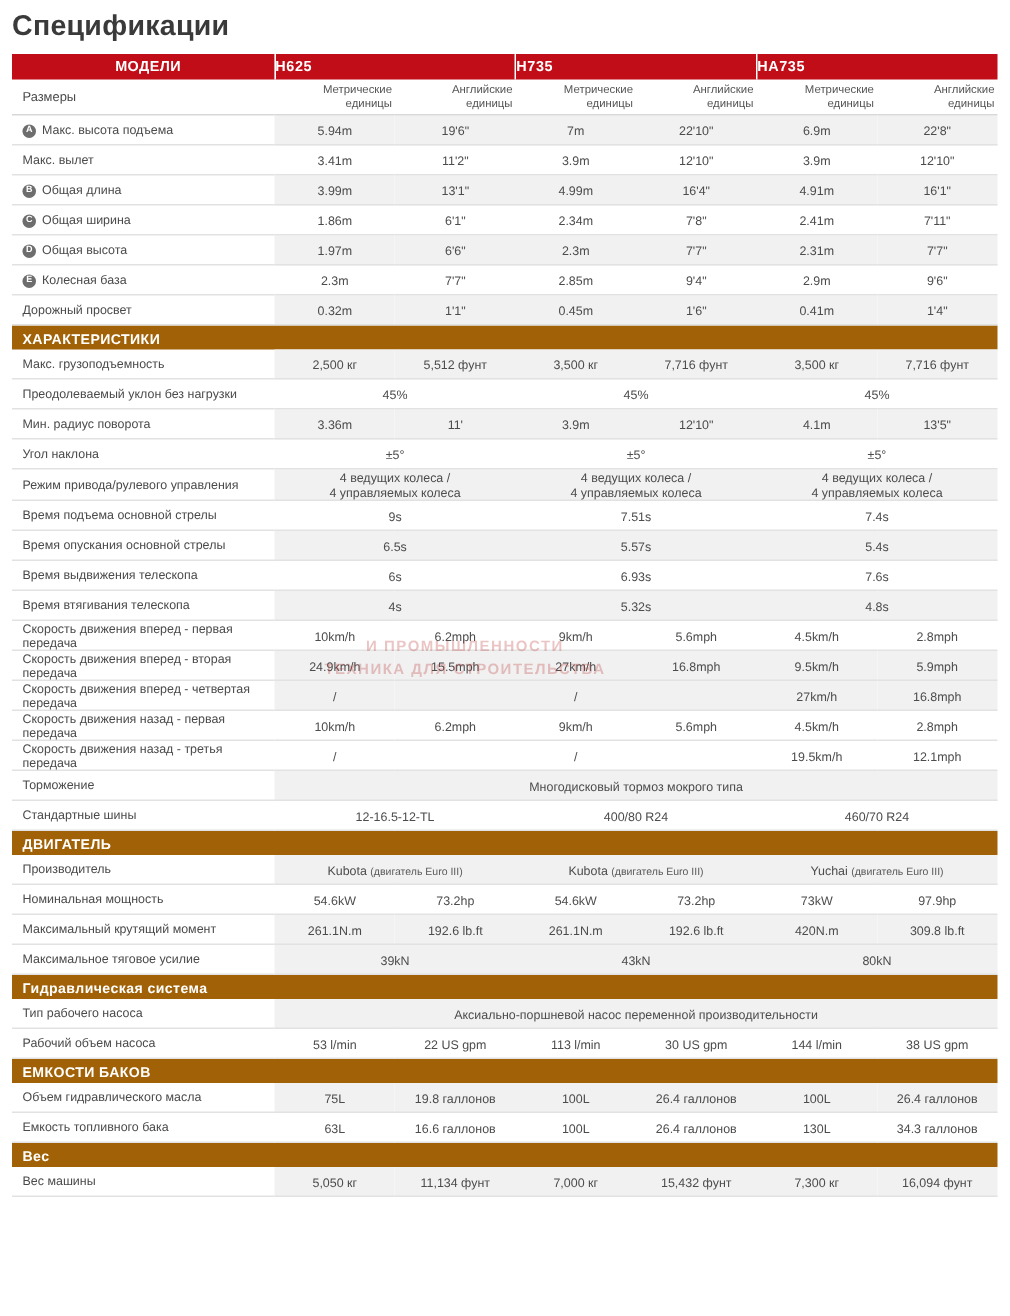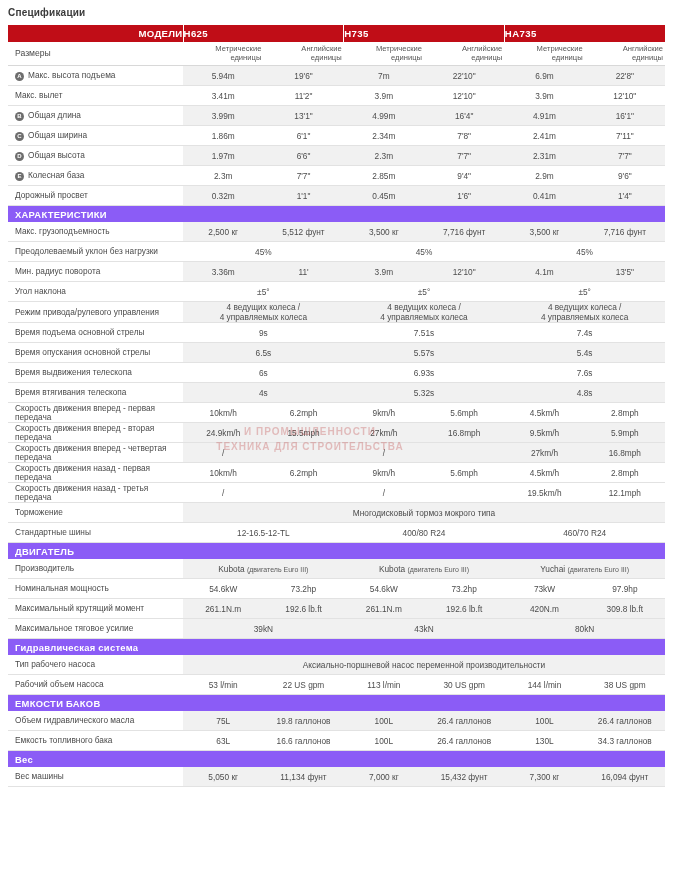--- a/index.html
+++ b/index.html
@@ -10,21 +10,21 @@
   }
   .page {
     width: 673px;
     height: 877px;
     position: relative;
     background: #fff;
     padding: 0;
     overflow: hidden;
   }
   .doc-title {
-    font-size: 10px;
+    font-size: 19px;
     font-weight: bold;
     color: #3a3a3a;
     padding: 7px 8px 7px 8px;
     letter-spacing: 0.2px;
   }
   table.spec {
     width: 657px;
     margin: 0 8px;
     border-collapse: collapse;
     table-layout: fixed;
@@ -42,31 +42,31 @@
   tr.models-row td {
     background: #c00d17;
     color: #fff;
     font-weight: bold;
     font-size: 9.6px;
     height: 17px;
     text-align: left;
     letter-spacing: 0.4px;
   }
   tr.models-row td.mlabel {
-    text-align: right;
+    text-align: center;
     padding-left: 7px;
     letter-spacing: 0.3px;
   }
   tr.models-row td.mname {
     border-left: 1px solid #fff;
   }
 
   
   tr.section td {
-    background: #8b5cf6;
+    background: #a16207;
     color: #fff;
     font-weight: bold;
     font-size: 9.4px;
     height: 16px;
     padding-left: 7px;
     letter-spacing: 0.3px;
   }
 
   
   tr.units td {

